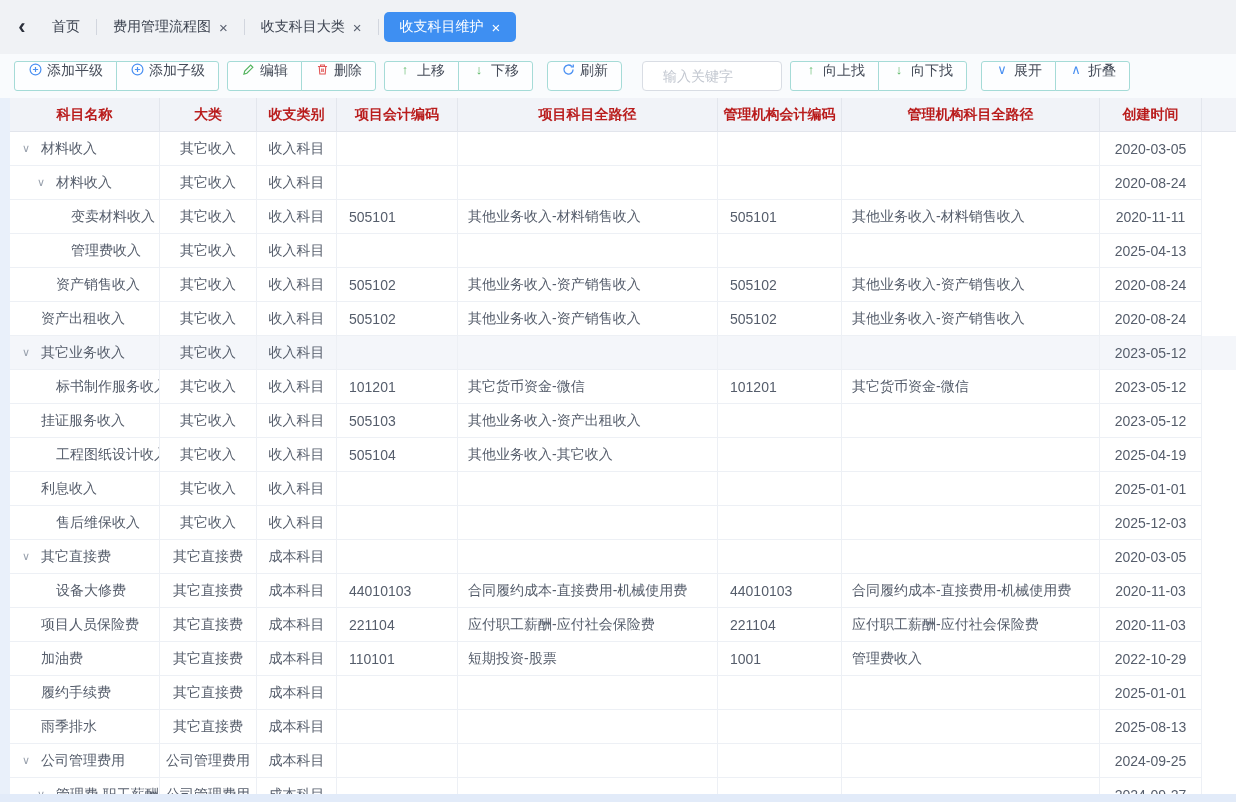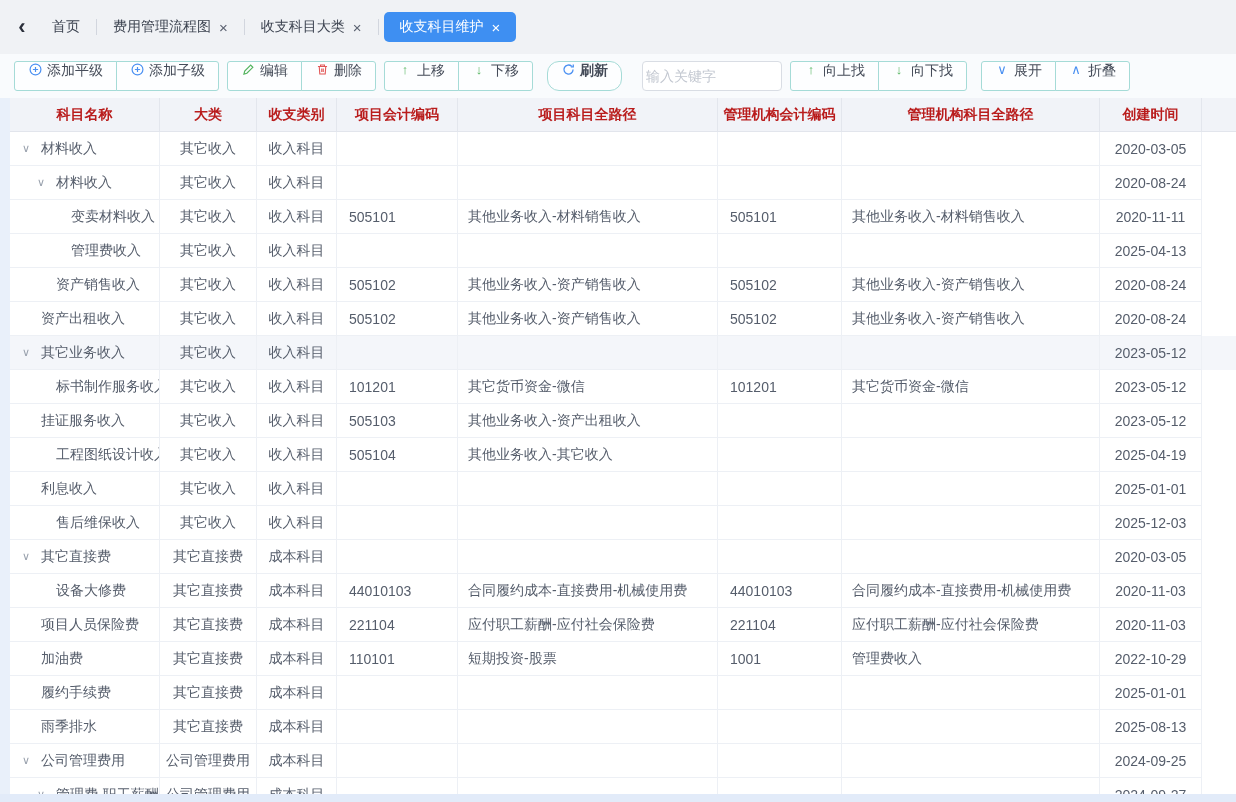--- a/index.html
+++ b/index.html
@@ -17,25 +17,25 @@
   .tsep{width:1px;height:16px;background:#d2d6de;}
 
   
   .toolbar{height:44px;background:#f9fbfd;display:flex;align-items:center;padding-left:14px;}
   .grp{display:flex;flex:none;}
   .btn{display:flex;align-items:flex-start;gap:5px;height:30px;padding:0 13px;background:#fdfeff;
        border:1px solid #a5dbd7;font-size:14px;color:#454c59;cursor:pointer;box-sizing:border-box;white-space:nowrap;}
   .grp .btn+.btn{margin-left:-1px;}
   .grp .btn:first-child{border-radius:3px 0 0 3px;}
   .grp .btn:last-child{border-radius:0 3px 3px 0;}
-  .grp .btn:only-child{border-radius:12px;font-weight:bold;}
+  .grp .btn:only-child{border-radius:4px;}
   .ic{display:inline-flex;align-items:center;justify-content:center;width:14px;height:14px;font-size:13px;line-height:1;}
   .ic svg{display:block;}
   .search{height:30px;width:140px;margin-left:20px;border:1px solid #d9dde4;border-radius:4px;
-          padding:0 3px;font-size:14px;color:#3b82f6;background:#fff;box-sizing:border-box;outline:none;flex:none;}
+          padding:0 20px;font-size:14px;color:#3b82f6;background:#fff;box-sizing:border-box;outline:none;flex:none;}
   .search::placeholder{color:#c2c7d0;}
   .ml8{margin-left:8px;} .ml14{margin-left:14px;}
 
   
   .tablewrap{background:#e9f0fa;padding-left:10px;height:704px;box-sizing:border-box;overflow:hidden;}
   .card{background:#fff;width:1226px;}
   .thead{display:flex;height:34px;background:#f1f3f8;border-bottom:1px solid #e2e5ec;box-sizing:border-box;}
   .th{display:flex;align-items:center;justify-content:center;font-size:14px;font-weight:bold;color:#b91c1c;
       box-sizing:border-box;border-right:1px solid #e3e6ed;overflow:hidden;white-space:nowrap;}
   .th.gut,.td.gut{border:none;background:transparent;}

